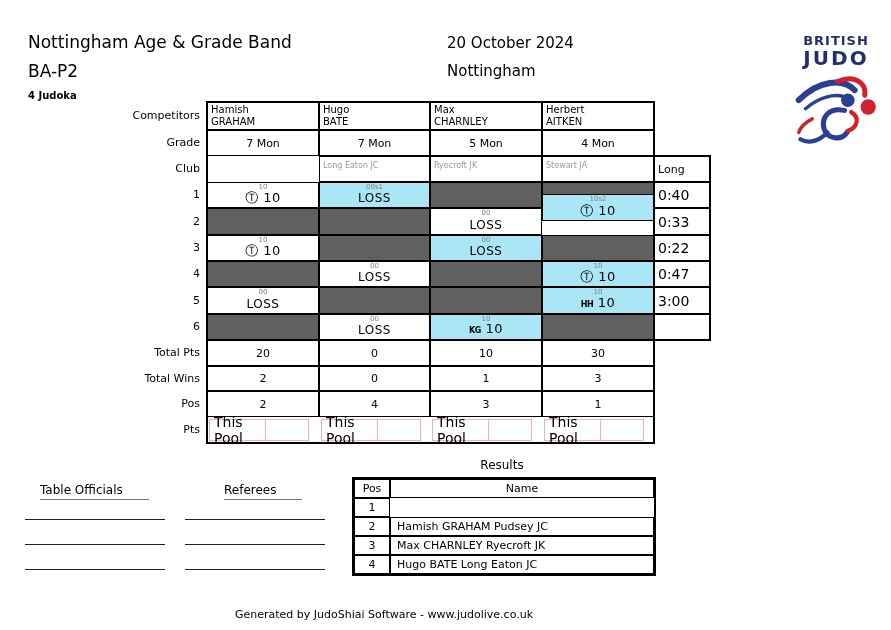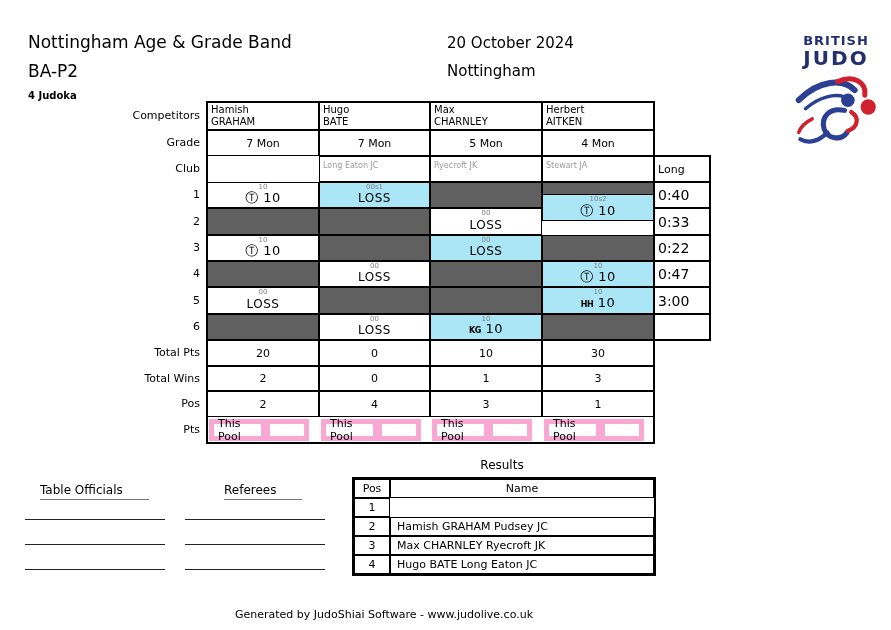--- a/index.html
+++ b/index.html
@@ -28,22 +28,22 @@
             font-size:12px;letter-spacing:0.5px;line-height:13px;}
   .sym-big{font-size:13px;}
   .sym-small{font-size:8px;font-weight:bold;letter-spacing:-0.5px;}
   .score-num{font-size:13px;}
   .comp-cell{padding:1px 3px;font-size:10px;line-height:12px;}
   .grade-cell,.tot-cell{display:flex;align-items:center;justify-content:center;font-size:11px;}
   .club-cell{padding:4px 3px;font-size:8px;color:#9a9a9a;}
   .time-cell{display:flex;align-items:center;font-size:14px;padding-left:3px;}
   .time-head{display:flex;align-items:center;font-size:11px;padding-left:3px;}
   .pts-wrap{position:absolute;box-sizing:border-box;}
-  .pts-box{position:absolute;border:5px solid #f9a8d4;box-sizing:border-box;background:#fff;
-           font-size:11px;display:flex;align-items:center;padding-left:4px;}
+  .pts-box{position:absolute;border:1px solid #f9a8d4;box-sizing:border-box;background:#fff;
+           font-size:14px;display:flex;align-items:center;padding-left:4px;}
   .outline{position:absolute;border:2px solid #000;box-sizing:border-box;pointer-events:none;}
   .row-label{position:absolute;width:145px;text-align:right;font-size:11px;}
   
   .off-label{position:absolute;font-size:12px;border-bottom:1px solid #777;padding-right:26px;padding-bottom:2px;}
   .sig-line{position:absolute;width:140px;border-bottom:1px solid #222;height:0;}
   
   .results-title{position:absolute;left:352px;top:458px;width:300px;text-align:center;font-size:12px;}
   .results{position:absolute;left:352px;top:477px;width:300px;border:2px solid #000;}
   .res-row{display:flex;}
   .res-cell{border:1px solid #000;box-sizing:border-box;height:19px;display:flex;align-items:center;

